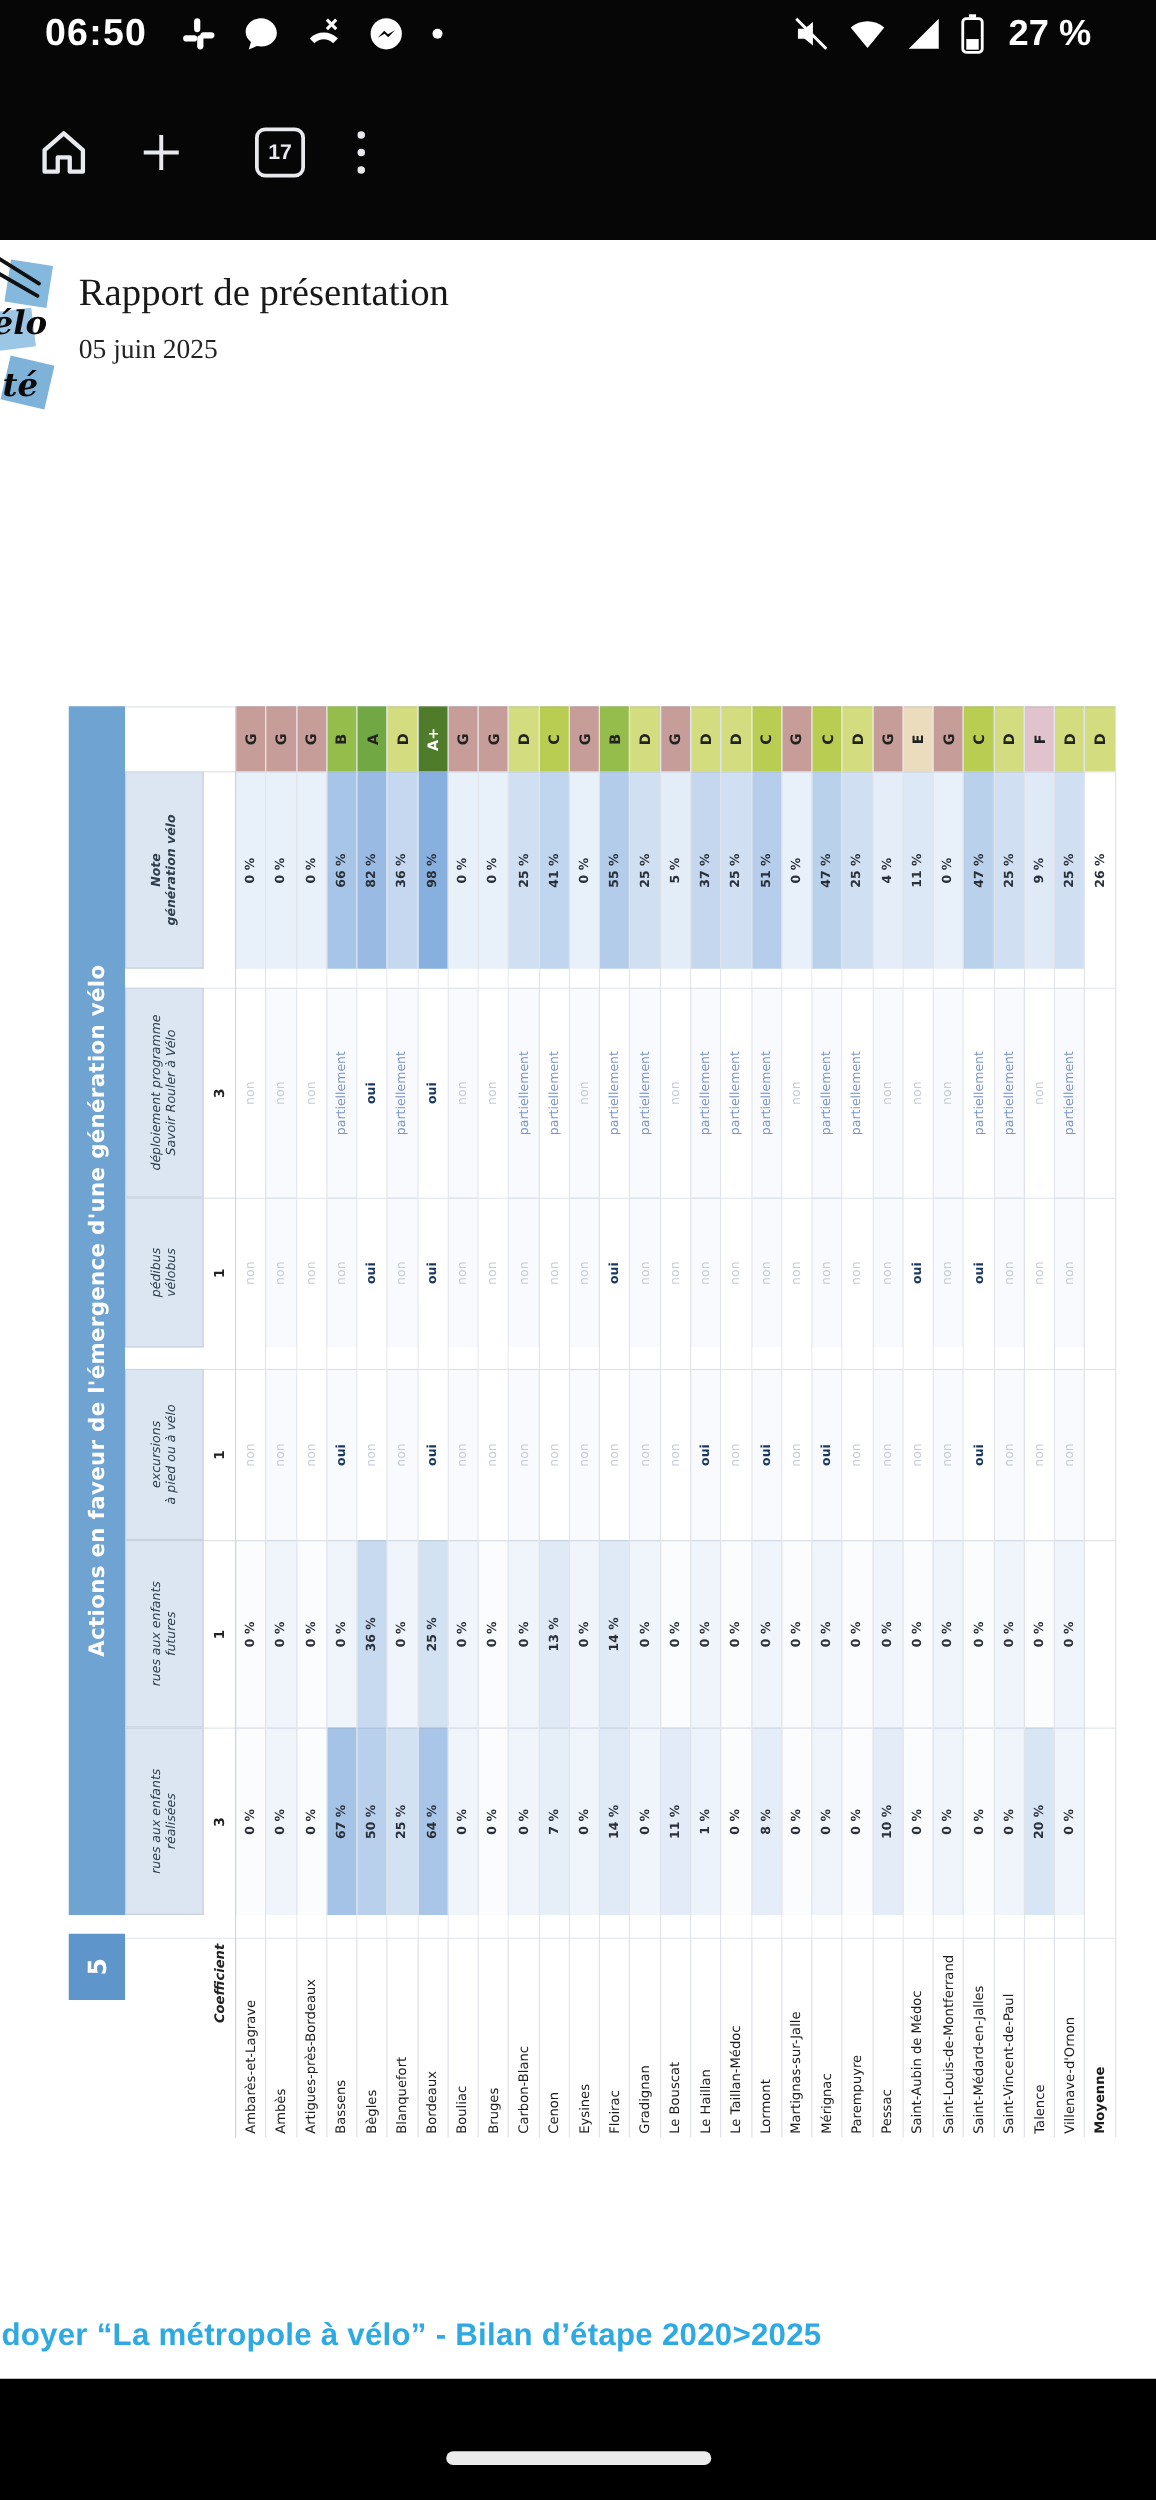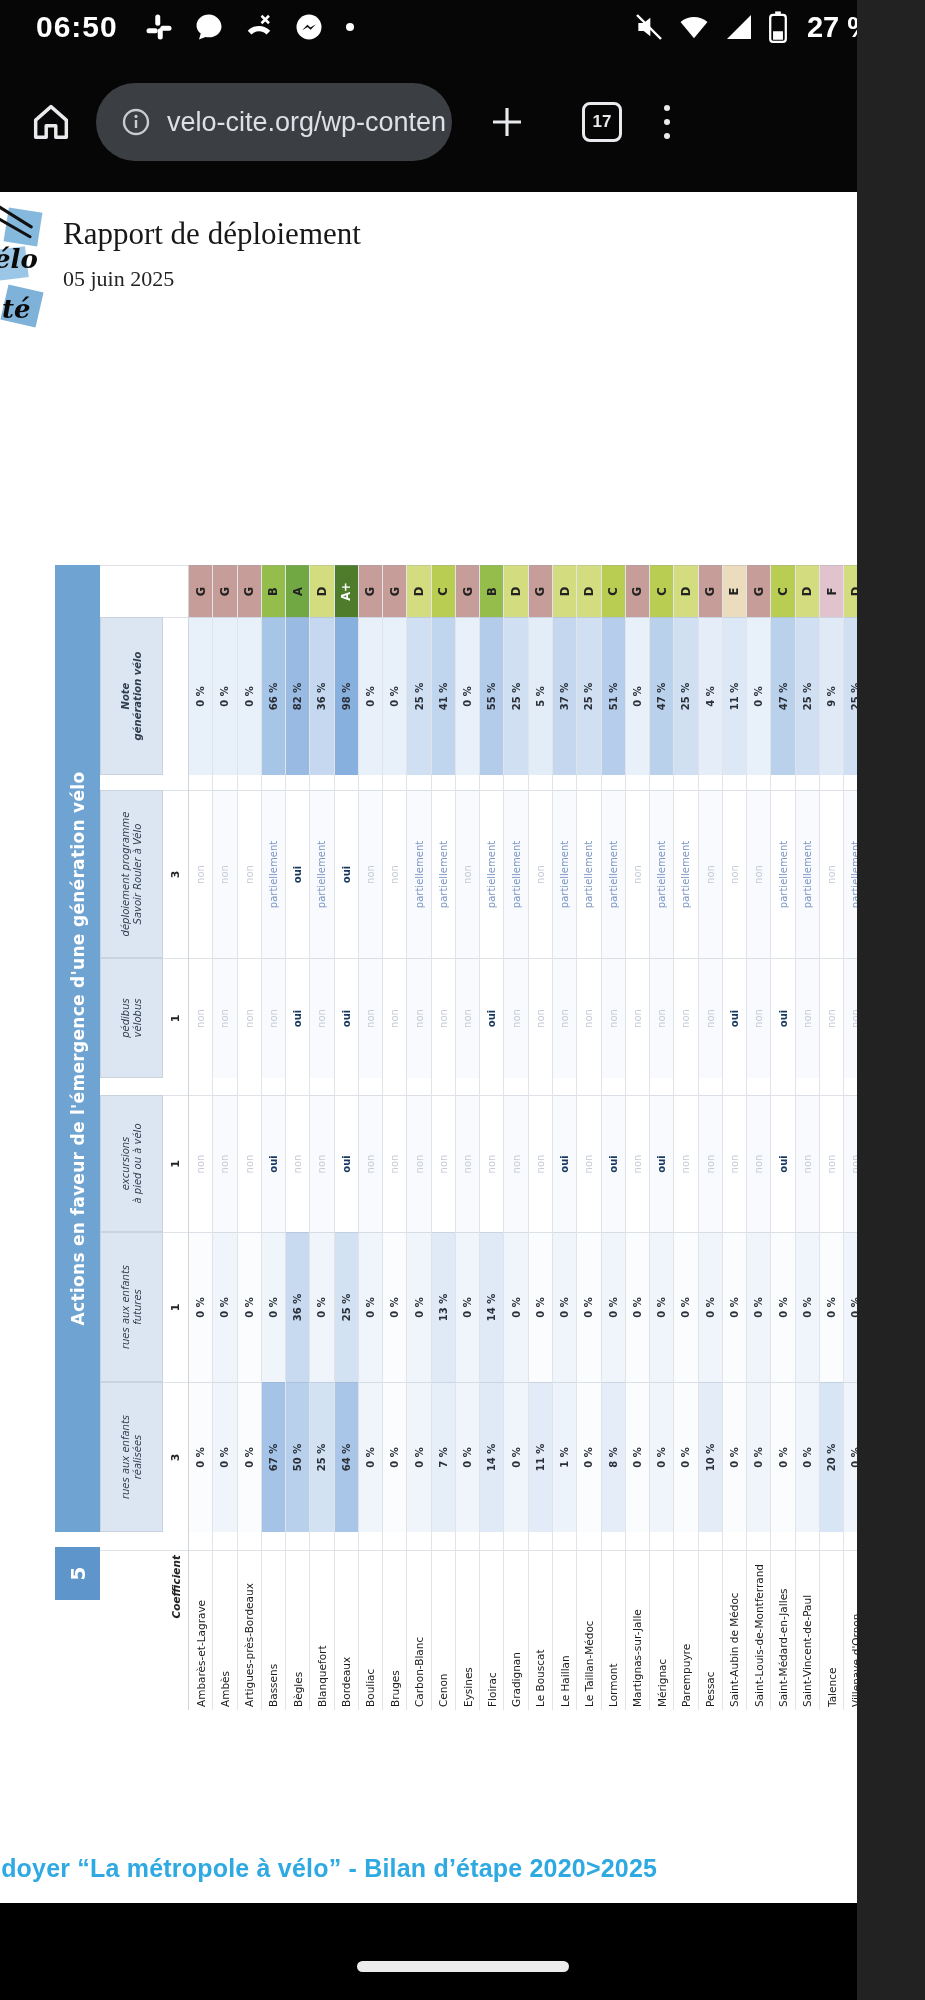--- a/index.html
+++ b/index.html
@@ -1,16 +1,16 @@
 <!DOCTYPE html>
 <html><head>
 <meta charset="utf-8">
 <style>
   html,body{margin:0;padding:0;background:#222;}
-  .screen{position:relative;width:857px;height:2000px;background:#ffffff;overflow:hidden;
+  .screen{position:relative;width:925px;height:2000px;background:#ffffff;overflow:hidden;
           font-family:"Liberation Sans",sans-serif;}
   
   .chrome{position:absolute;left:0;top:0;width:925px;height:192px;background:#060606;}
   .status-row{position:absolute;left:0;top:4px;width:925px;height:46px;display:flex;align-items:center;color:#fff;}
   .clock{margin-left:36px;font-size:30px;font-weight:600;letter-spacing:1px;}
   .sicons{display:flex;align-items:center;gap:20px;margin-left:26px;}
   .sicons svg{display:block;}
   .spacer{flex:1;}
   .ricons{display:flex;align-items:center;gap:12px;margin-right:14px;}
   .battery-pct{font-size:29px;font-weight:600;margin-left:4px;margin-right:52px;}
@@ -127,28 +127,20 @@
           <rect x="3.5" y="15" width="7" height="6" fill="#fff"></rect>
         </svg>
       </span>
       <span class="battery-pct">27 %</span>
     </div>
 
     <div class="toolbar">
       <svg class="home-btn" width="46" height="46" viewBox="0 0 24 24">
         <path fill="none" stroke="#e8eaed" stroke-width="1.8" stroke-linejoin="round" d="M4 11l8-7 8 7v9h-5.5v-6h-5v6H4z"></path>
       </svg>
-      <div class="url-pill">
-        <svg width="32" height="32" viewBox="0 0 24 24">
-          <circle cx="12" cy="12" r="9" fill="none" stroke="#c8cbd0" stroke-width="1.8"></circle>
-          <rect x="11.1" y="10.5" width="1.8" height="6" fill="#c8cbd0"></rect>
-          <circle cx="12" cy="7.8" r="1.2" fill="#c8cbd0"></circle>
-        </svg>
-        <span class="url-text">velo-cite.org/wp-conten</span>
-      </div>
       <svg class="plus-btn" width="42" height="42" viewBox="0 0 24 24">
         <path stroke="#e8eaed" stroke-width="1.8" d="M12 4v16M4 12h16"></path>
       </svg>
       <div class="tab-btn">
         <span class="tab-count">17</span>
       </div>
       <div class="kebab">
           <i></i>
           <i></i>
           <i></i>
@@ -158,21 +150,21 @@
 
   <div class="logo">
     <div class="sq" style="left:18px;top:14px;width:34px;height:34px;background:#85b8dd;transform:rotate(9deg);"></div>
     <div class="sq" style="left:8px;top:52px;width:31px;height:31px;background:#9cc6e6;transform:rotate(-7deg);"></div>
     <div class="sq" style="left:16px;top:92px;width:36px;height:36px;background:#7fb2d9;transform:rotate(13deg);"></div>
     <div class="stroke" style="left:2px;top:18px;width:46px;transform:rotate(32deg);"></div>
     <div class="stroke" style="left:6px;top:30px;width:40px;transform:rotate(30deg);"></div>
     <div class="script" style="left:6px;top:48px;font-size:26px;">élo</div>
     <div class="script" style="left:14px;top:98px;font-size:26px;">té</div>
   </div>
-  <div class="doc-title">Rapport de déploiement</div>
+  <div class="doc-title">Rapport de présentation</div>
   <div class="doc-date">05 juin 2025</div>
 
   <div class="slide-rotor">
     <div class="bar-title">Actions en faveur de l'émergence d'une génération vélo</div>
     <div class="page-chip">5</div>
     <div class="grid">
         <div class="row header-row">
           <div class="cell hdr-blank" style="width: 160px;"></div>
           <div class="cell gap" style="width: 18px;"></div>
           <div class="cell hdr" style="width: 150px;">rues aux enfants

